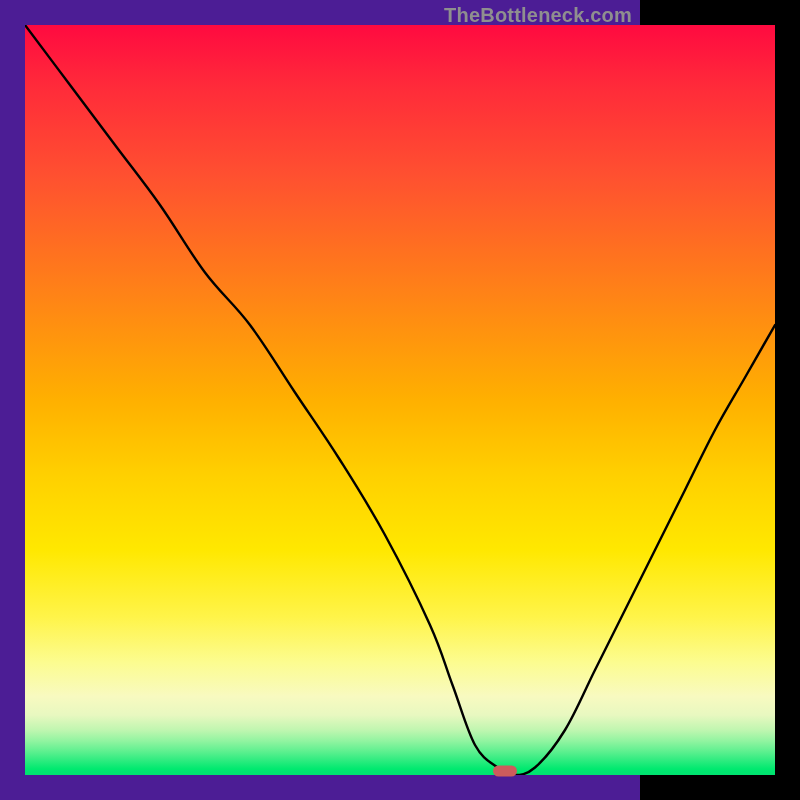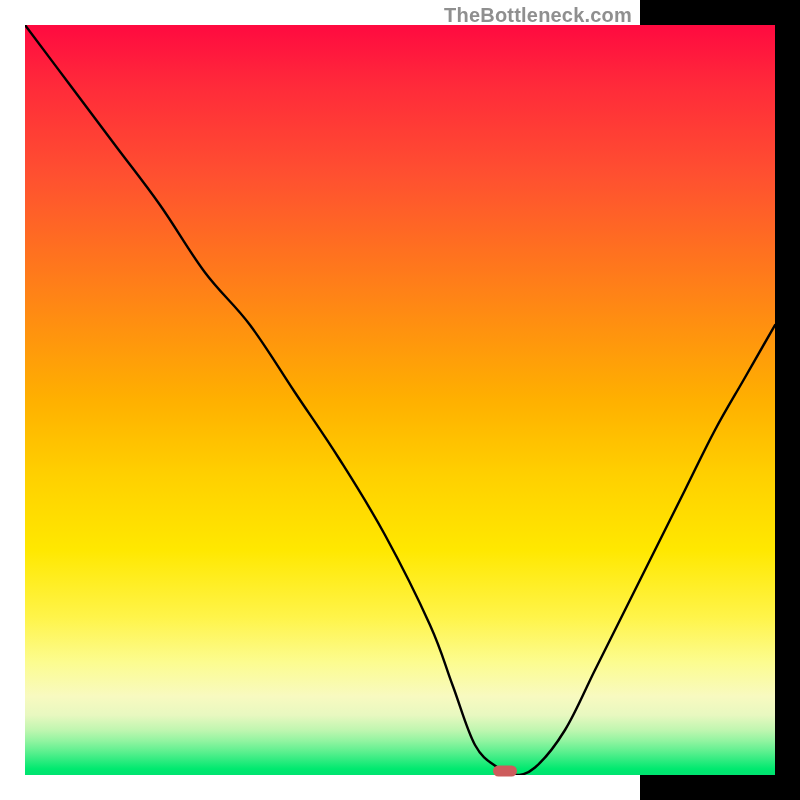--- a/index.html
+++ b/index.html
@@ -7,21 +7,21 @@
     padding: 0;
     width: 800px;
     height: 800px;
     overflow: hidden;
     background: #000;
   }
   .container {
     position: relative;
     width: 640px;
     height: 800px;
-    background: #ffffff;
+    background: #4c1d95;
     text-align: right;
   }
   .plot-area {
     position: absolute;
     left: 25px;
     top: 25px;
     width: 750px;
     height: 750px;
     background: linear-gradient(to bottom,
       #ff0a40 0%,

